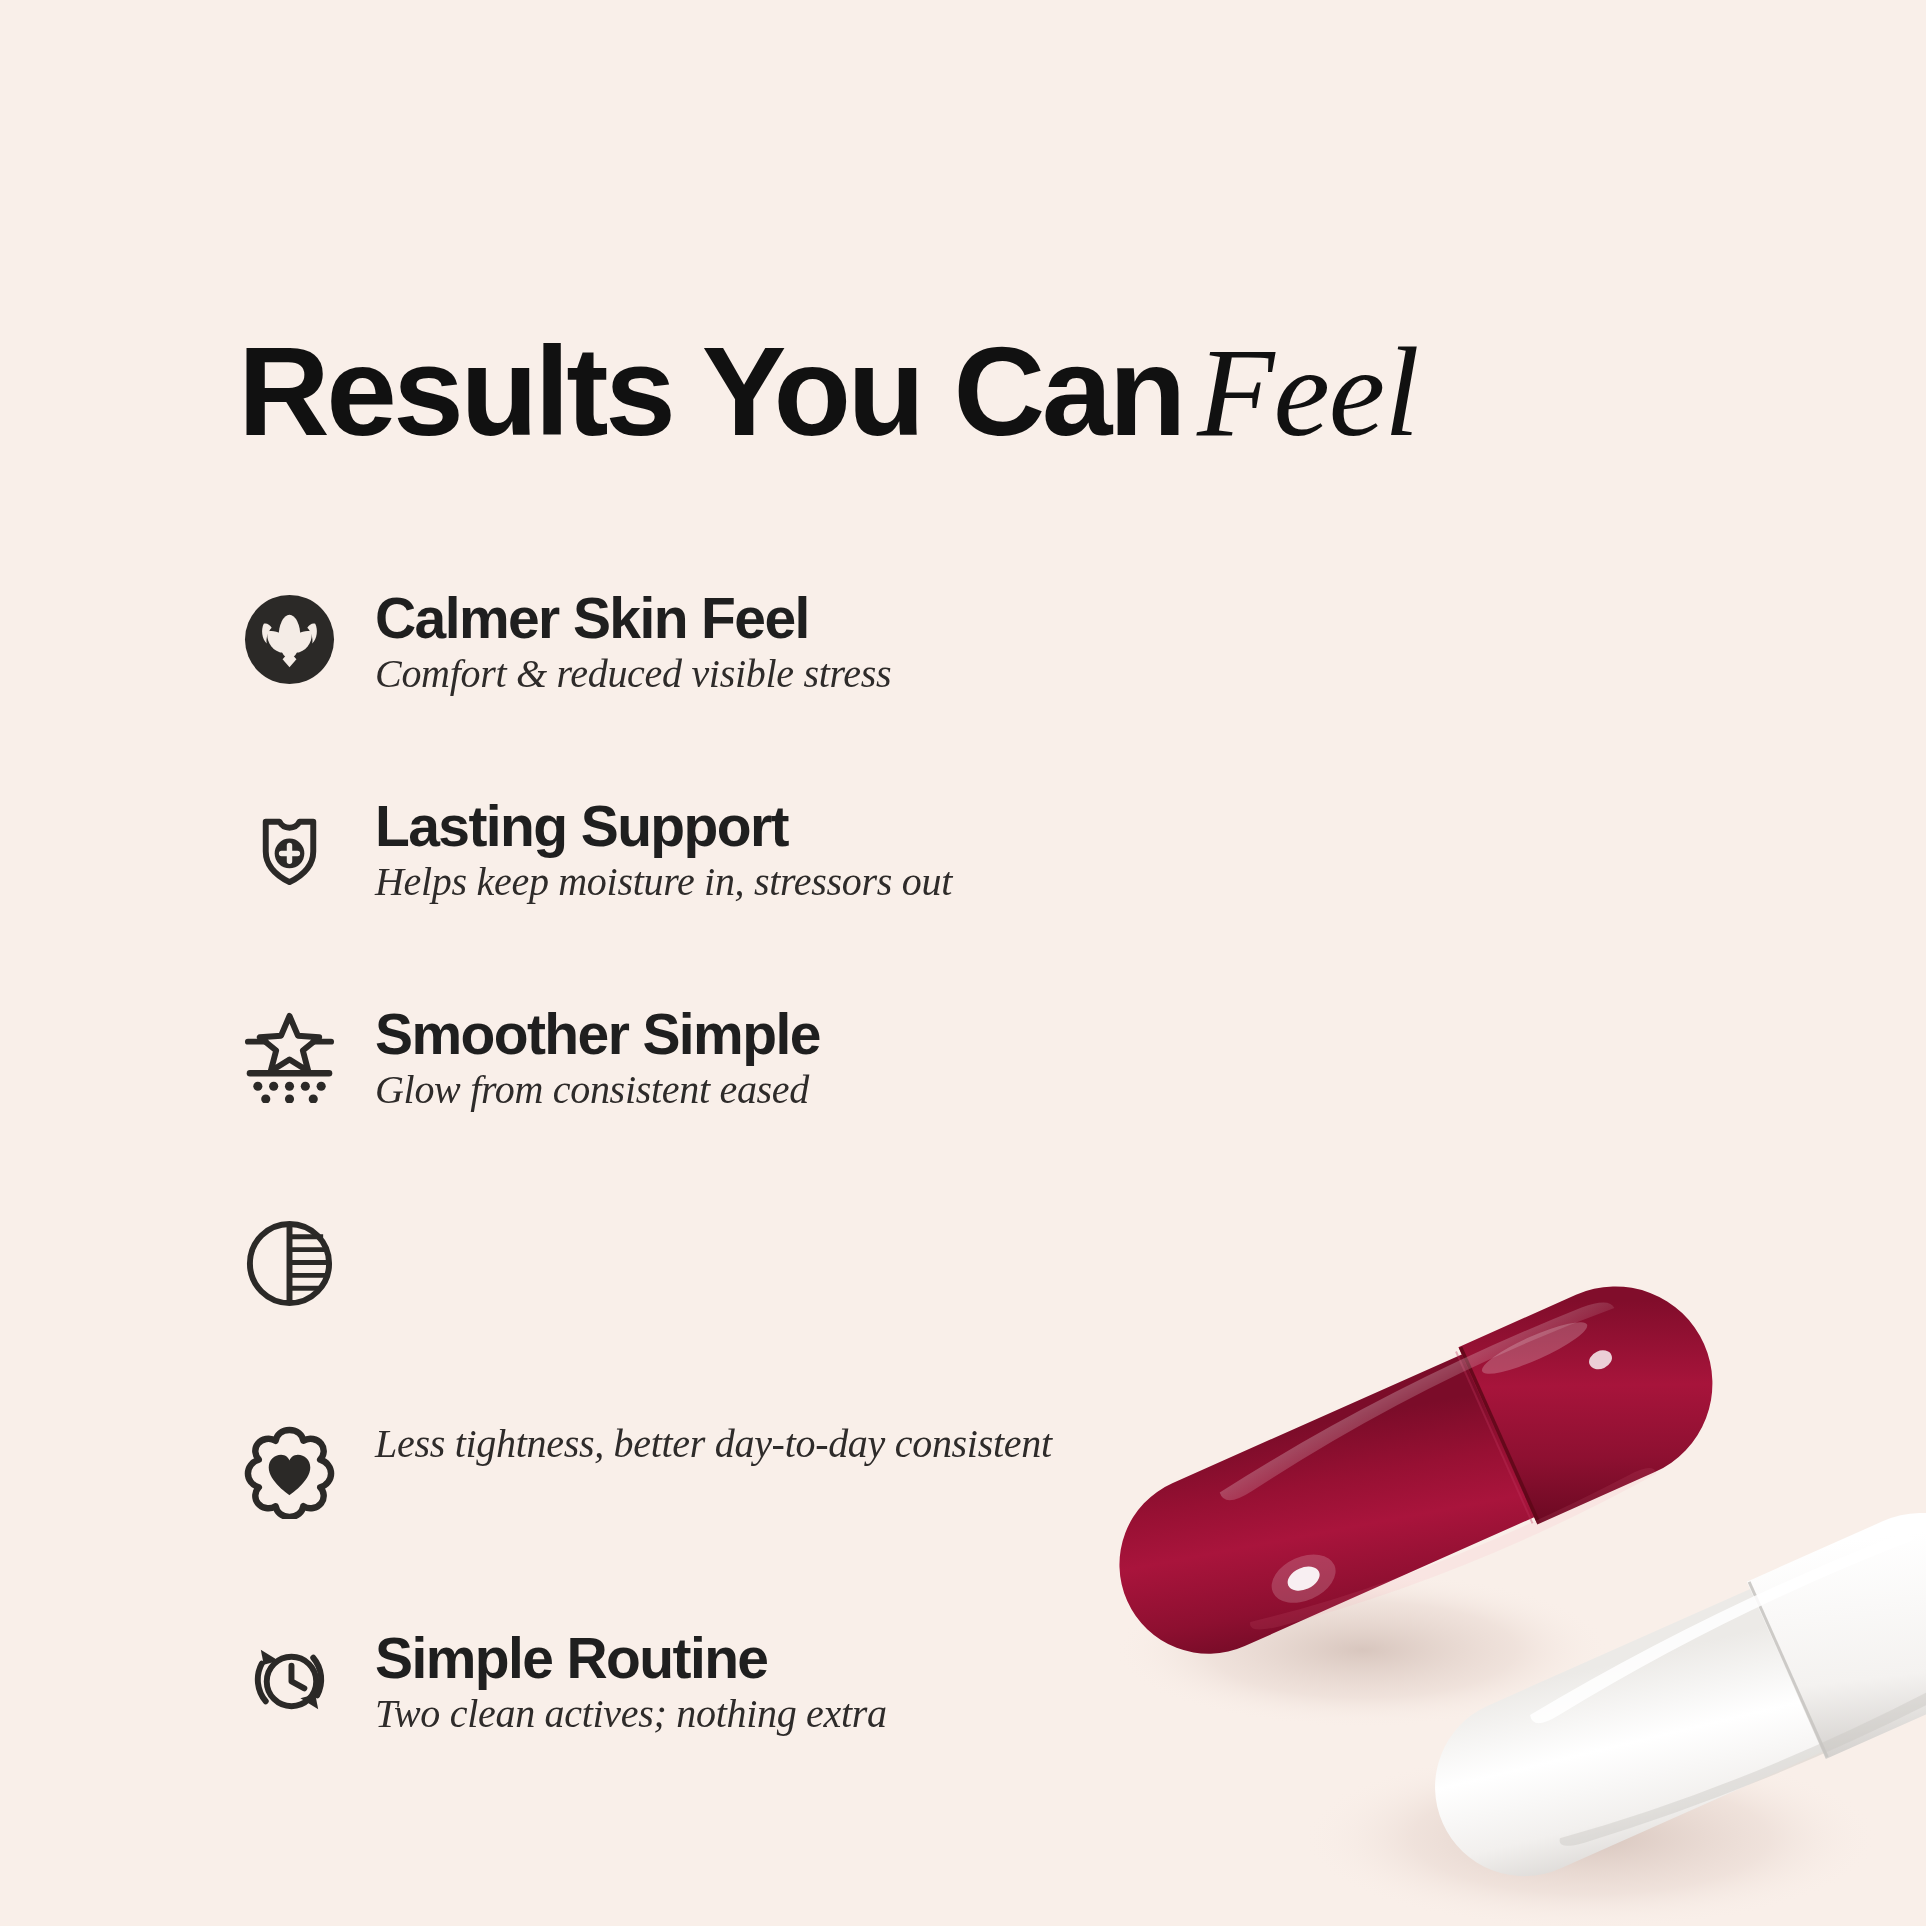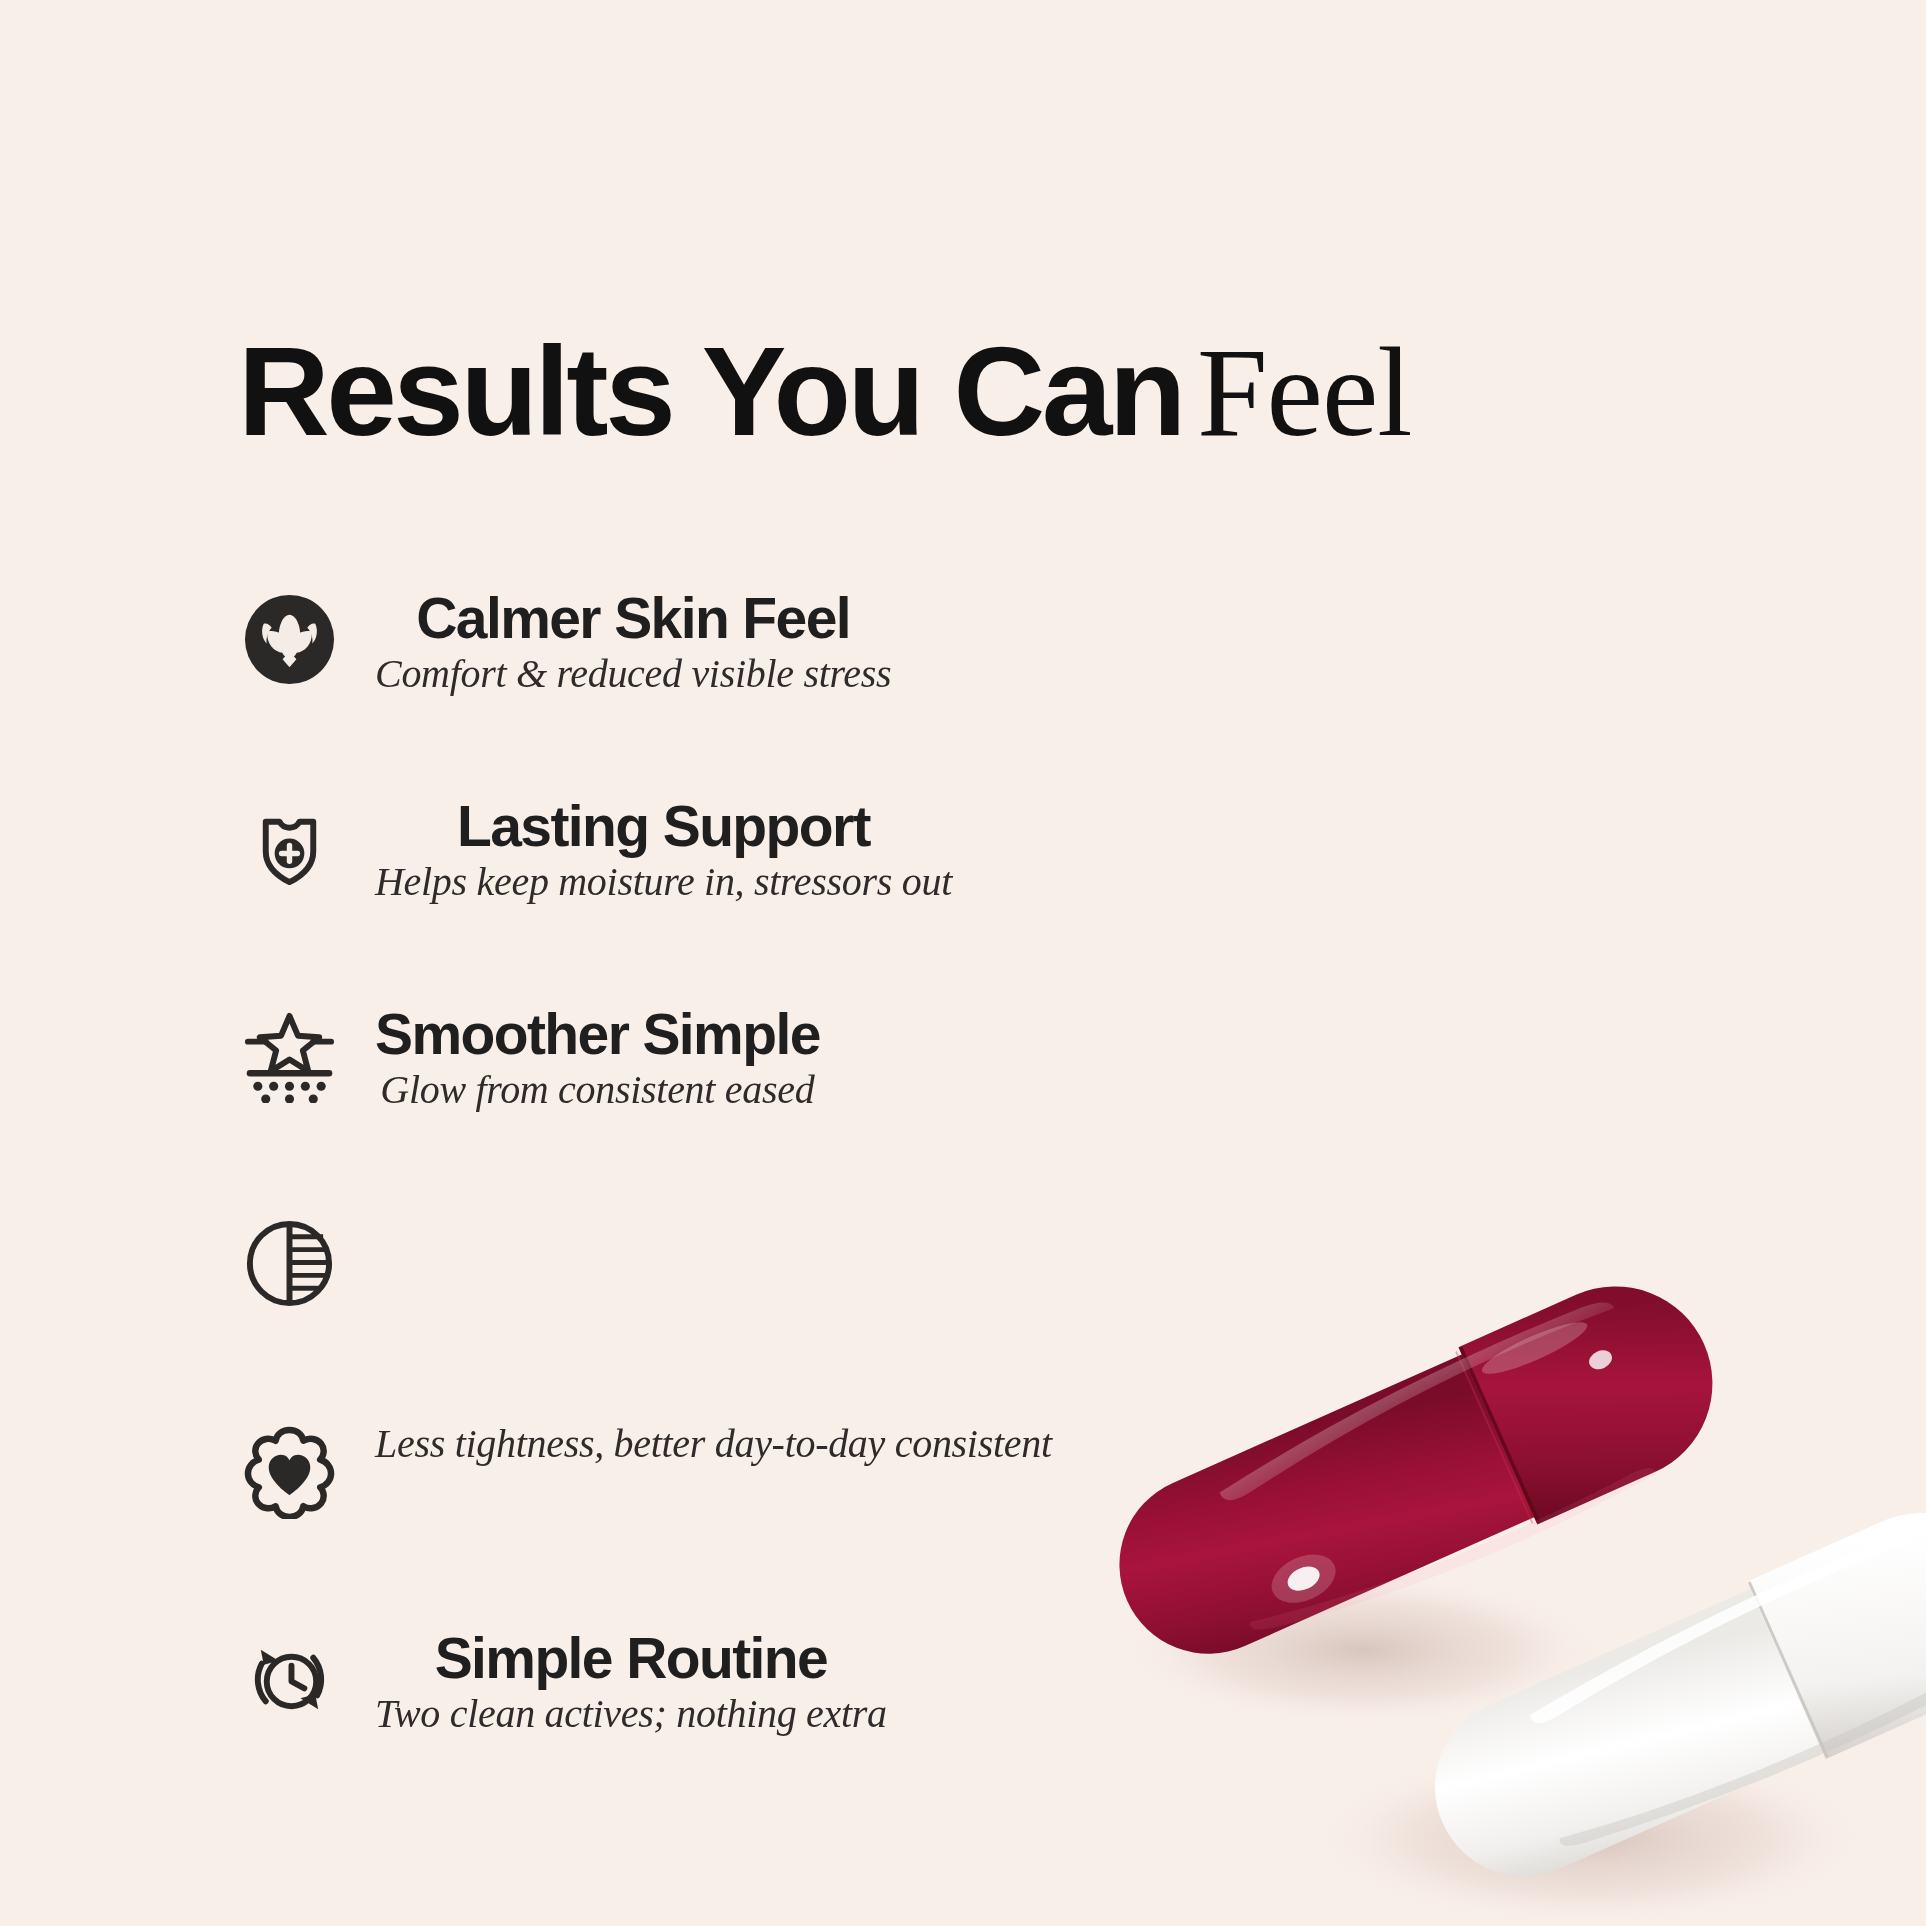--- a/index.html
+++ b/index.html
@@ -38,33 +38,33 @@
     color:#111111;
     letter-spacing:-3.5px;
     white-space:nowrap;
   }
   .headline .hl-plain {
     font-family:"Liberation Sans", sans-serif;
     font-weight:700;
   }
   .headline .hl-italic {
     font-family:"Liberation Serif", serif;
+    font-style:italic;
     font-weight:400;
     letter-spacing:-1px;
     padding-left:14px;
     text-align:right;
   }
 
   
   .benefits {
     position:absolute;
     left:238px;
     top:586px;
     width:1129px;
-    text-align:center;
   }
 
   .benefit-row {
     display:flex;
     align-items:flex-start;
     height:208px;
   }
 
   .benefit-icon {
     width:103px;

